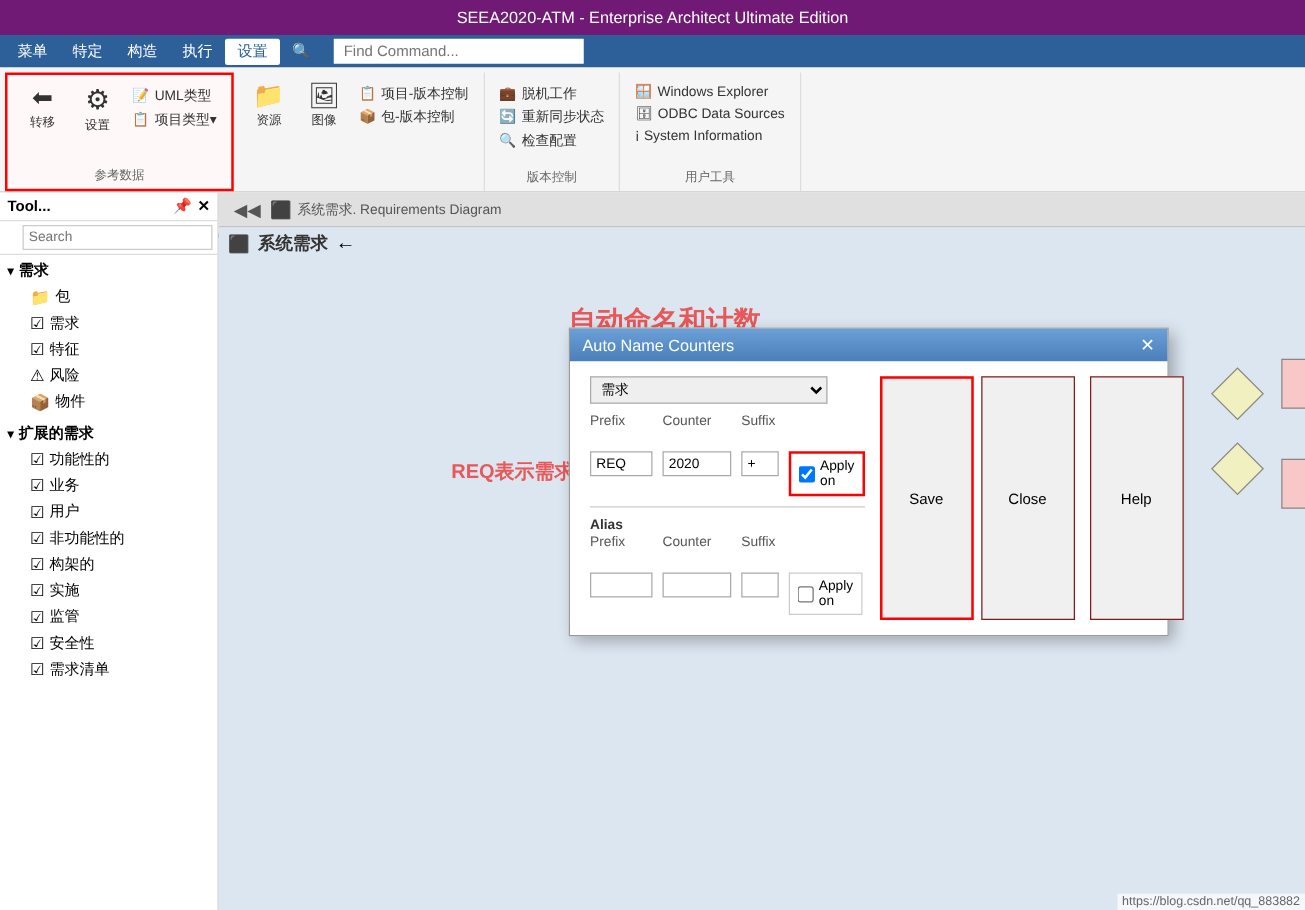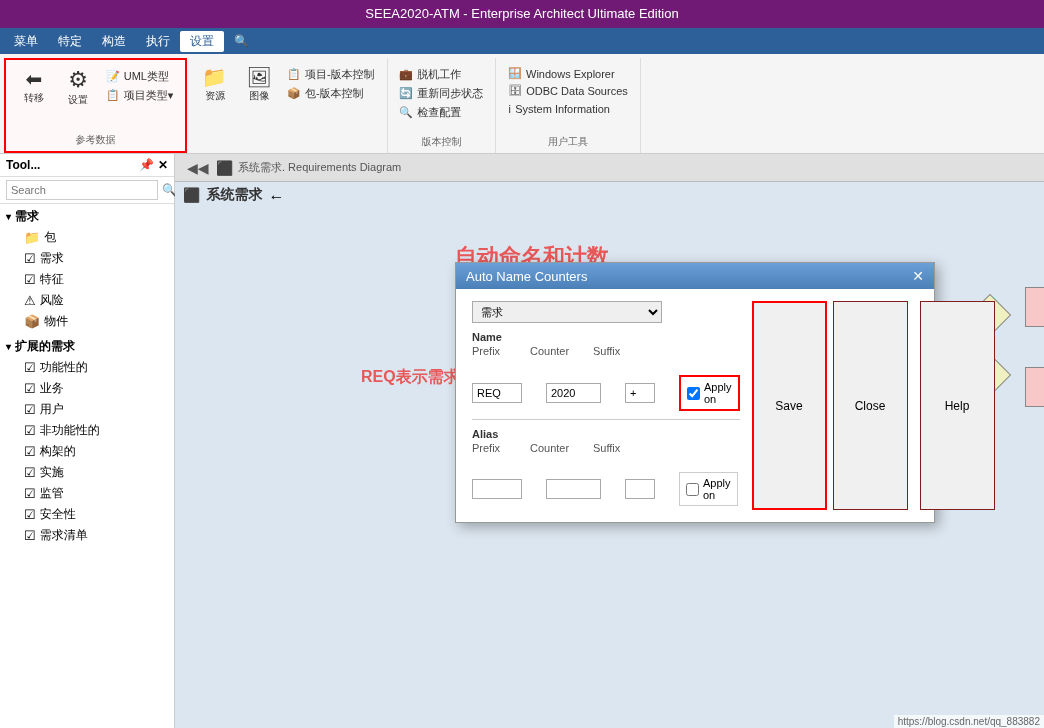--- a/index.html
+++ b/index.html
@@ -299,22 +299,22 @@
     .form-section-label { font-size: 11px; font-weight: bold; color: #333; margin: 4px 0 2px; }
     .form-select {
       width: 190px;
       border: 1px solid #aaa;
       font-size: 11px;
       padding: 2px 4px;
       height: 22px;
     }
     .form-row {
       display: flex;
-      gap: 24px;
-      align-items: center;
+      gap: 8px;
+      align-items: flex-start;
       margin-bottom: 4px;
       margin-top: 18px;
     }
     .form-row-header {
       display: flex;
       gap: 8px;
       margin-bottom: 2px;
     }
     .form-col-label {
       font-size: 11px;
@@ -400,20 +400,21 @@
   <span>SEEA2020-ATM - Enterprise Architect Ultimate Edition</span>
 </div>
 
 <div class="menu-bar">
   <div class="menu-item">菜单</div>
   <div class="menu-item">特定</div>
   <div class="menu-item">构造</div>
   <div class="menu-item">执行</div>
   <div class="menu-item active">设置</div>
   <div class="menu-item">🔍</div>
+  <input class="find-command" type="text" placeholder="Find Command..." style="">
 </div>
 
 <div class="ribbon">
 
   <div class="ribbon-group setting-highlighted">
     <div class="ribbon-items">
       <div class="ribbon-btn">
         <div class="icon">⬅</div>
         <div>转移</div>
       </div>
@@ -500,21 +501,21 @@
 
   <div class="sidebar">
     <div class="sidebar-header">
       <span>Tool...</span>
       <div class="sidebar-header-icons">
         <span style="cursor:pointer;font-size:12px;">📌</span>
         <span style="cursor:pointer;font-size:12px;">✕</span>
       </div>
     </div>
     <div class="sidebar-search">
-      <input type="text" style="flex: 1 1 0%; border: 1px solid rgb(204, 204, 204); font-size: 11px; padding: 1px 4px; height: 20px;" placeholder="Search">
+      <input type="text" style="flex: 1 1 0%; border: 1px solid rgb(204, 204, 204); font-size: 11px; padding: 1px 4px; height: 20px; margin-left: 12px;" placeholder="Search">
       <span style="cursor:pointer;font-size:12px;">🔍</span>
       <span style="cursor:pointer;font-size:12px;">🔎</span>
       <span style="cursor:pointer;font-size:12px;">☰</span>
     </div>
     <div class="sidebar-tree">
 
       <div class="tree-group">
         <div class="tree-group-header">
           <span class="arrow">▾</span>
           <span> 需求</span>
@@ -576,21 +577,20 @@
           <button class="dialog-close">✕</button>
         </div>
         <div class="dialog-body">
           <div class="dialog-left">
             <div style="display:flex;align-items:center;gap:4px;margin-bottom:8px;">
               <select class="form-select">
                 <option>需求</option>
               </select>
             </div>
 
-            <div class="form-section-label">Name</div>
             <div class="form-row-header">
               <span class="form-col-label" style="width:50px;">Prefix</span>
               <span class="form-col-label" style="width:55px;">Counter</span>
               <span class="form-col-label" style="width:30px;">Suffix</span>
             </div>
             <div class="form-row">
               <input class="form-input prefix" type="text" value="REQ" style="">
               <input class="form-input counter" type="text" value="2020" style="">
               <input class="form-input suffix" type="text" value="+" style="">
               <div class="apply-checkbox-group">

